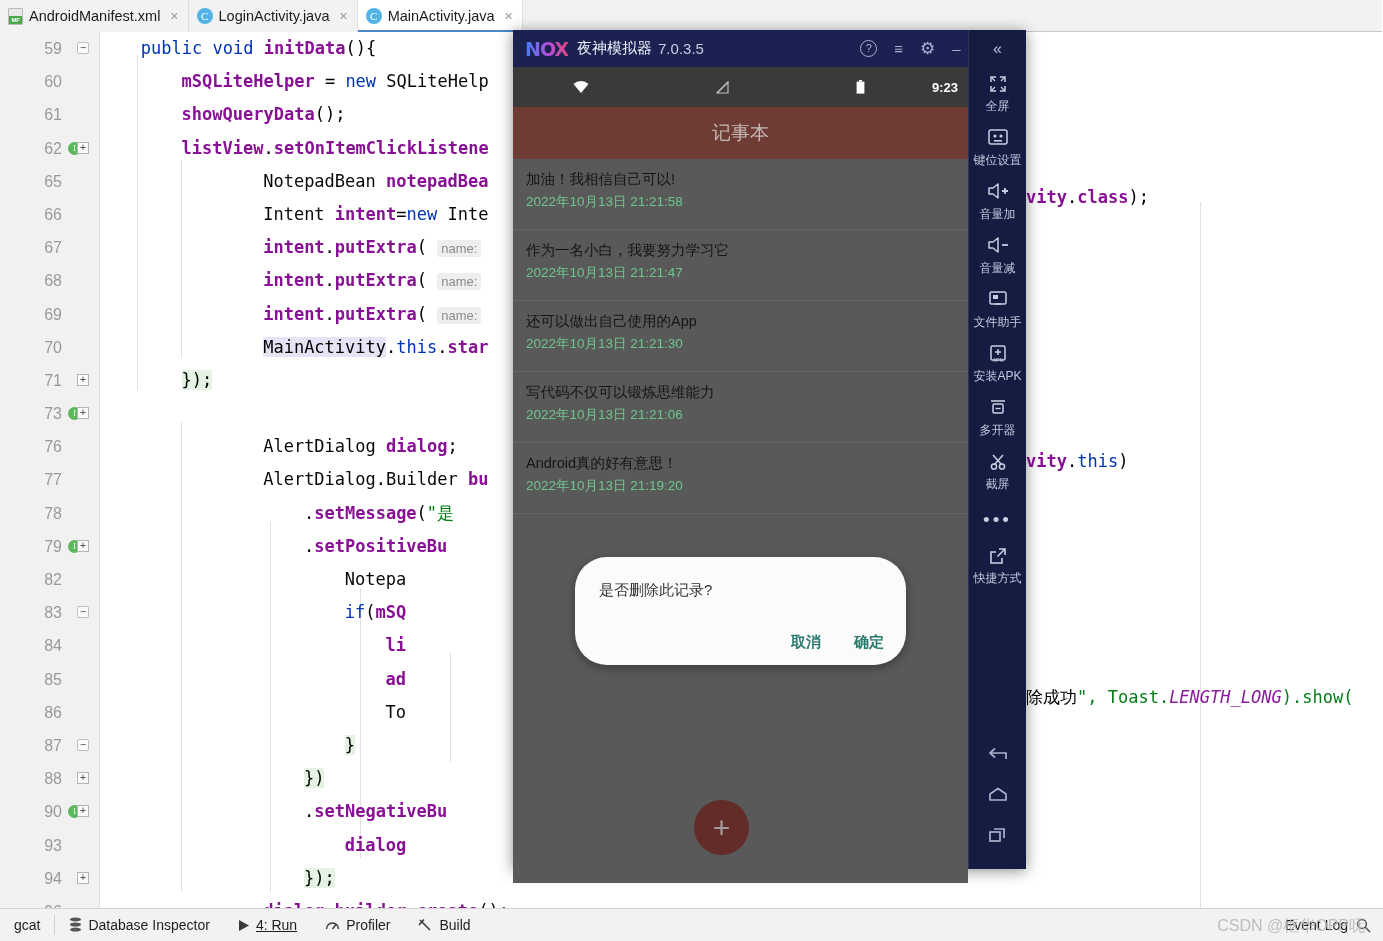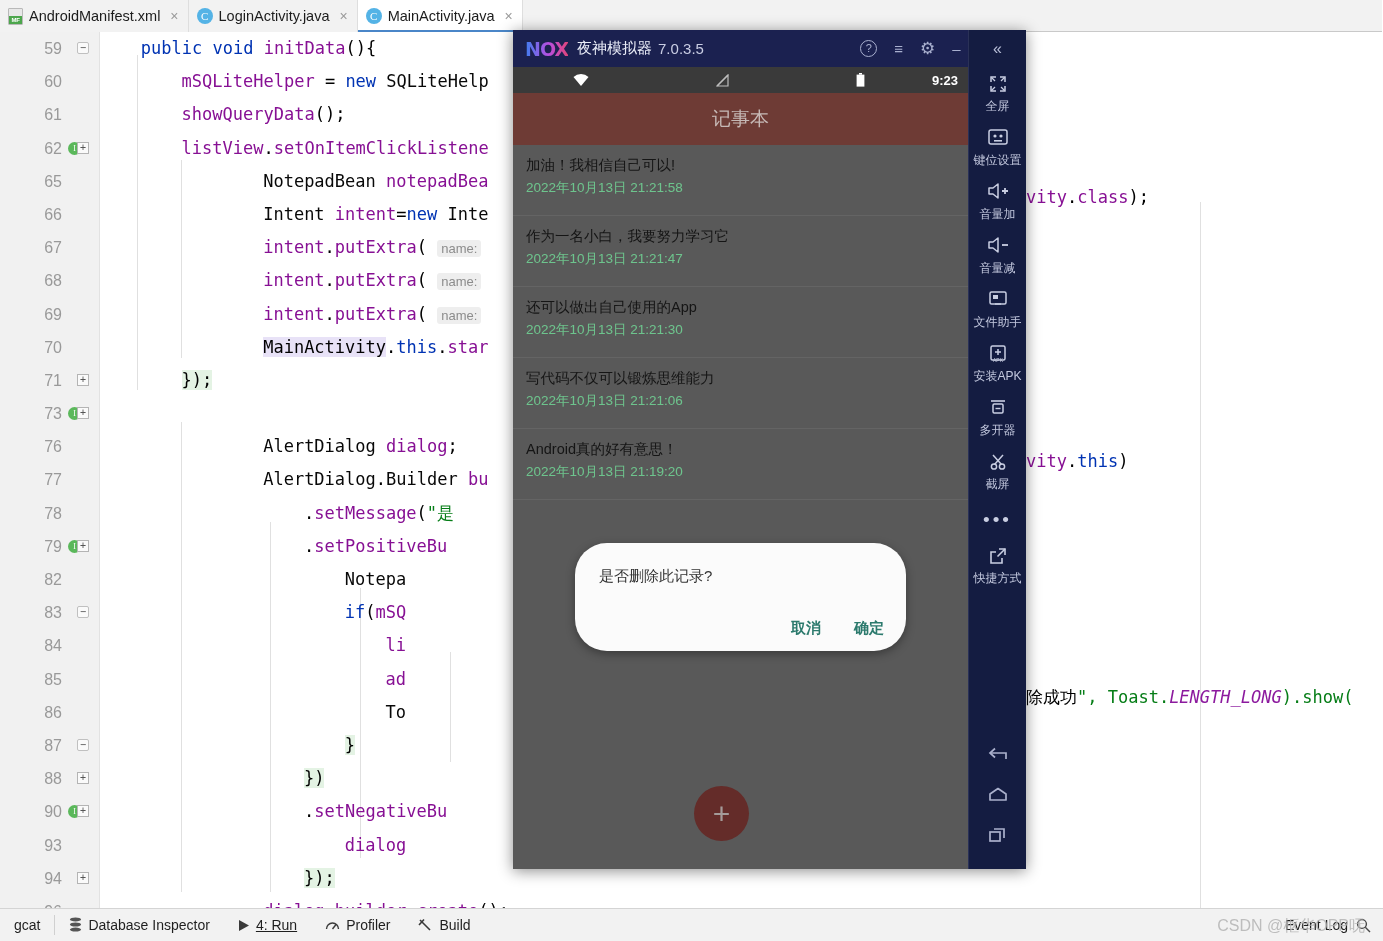--- a/index.html
+++ b/index.html
@@ -88,21 +88,21 @@
     width: 12px; height: 12px; border: 1px solid #b4b4b4;
     background: #fafafa; color: #555; font-size: 10px;
     line-height: 10px; text-align: center; cursor: pointer;
   }
   .fold.round { border-radius: 2px; border-color: #c0c0c0; }
   .ctext { position: absolute; left: 100px; top: 0; }
   .indent-guides { position: absolute; left: 0; top: 0; width: 100%; height: 100%; }
   .ig { position: absolute; width: 1px; background: #e0e0e0; }
 
   .k  { color: #0033b3; }            
-  .m  { color: #871094; }            
+  .m  { color: #871094; font-weight: bold; }            
   .s  { color: #067d17; }            
   .st { color: #8c1a9e; font-style: italic; } 
   .p  { color: #080808; }            
   .hl { background: #e8e2f7; }       
   .gb { background: #e4f3e4; }       
   .hint {
     background: #eeeeee; color: #8c8c8c; border-radius: 3px;
     font-size: 13px; padding: 1px 4px;
     font-family: "Liberation Sans", sans-serif;
   }
@@ -124,21 +124,21 @@
     background: linear-gradient(90deg,#3d7ef0 0%, #b84fe0 55%, #e0457a 100%);
     -webkit-background-clip: text; background-clip: text; color: transparent;
   }
   .emu-name { font-size: 15px; margin-left: 9px; color: #e9ecf7; }
   .emu-ver  { font-size: 15px; margin-left: 6px; color: #c9cde3; }
   .emu-btns { margin-left: auto; display: flex; align-items: center; gap: 17px; }
   .emu-btn { color: #a9b0cf; font-size: 15px; line-height: 1; cursor: pointer; }
 
   .phone { position: absolute; left: 0; top: 37px; width: 455px; height: 802px; background: #6d6d6d; }
   .statusbar {
-    height: 26px; background: #3a3a3a; display: flex; align-items: center;
+    height: 40px; background: #3a3a3a; display: flex; align-items: center;
     justify-content: flex-end; gap: 7px; padding-right: 10px;
     color: #ffffff; font-size: 13px;
   }
   .appbar {
     height: 52px; background: #6e3b35; color: #c6b8b5;
     display: flex; align-items: center; justify-content: center;
     font-size: 19px;
   }
   .notelist { height: 724px; background: #6d6d6d; position: relative; }
   .note {

